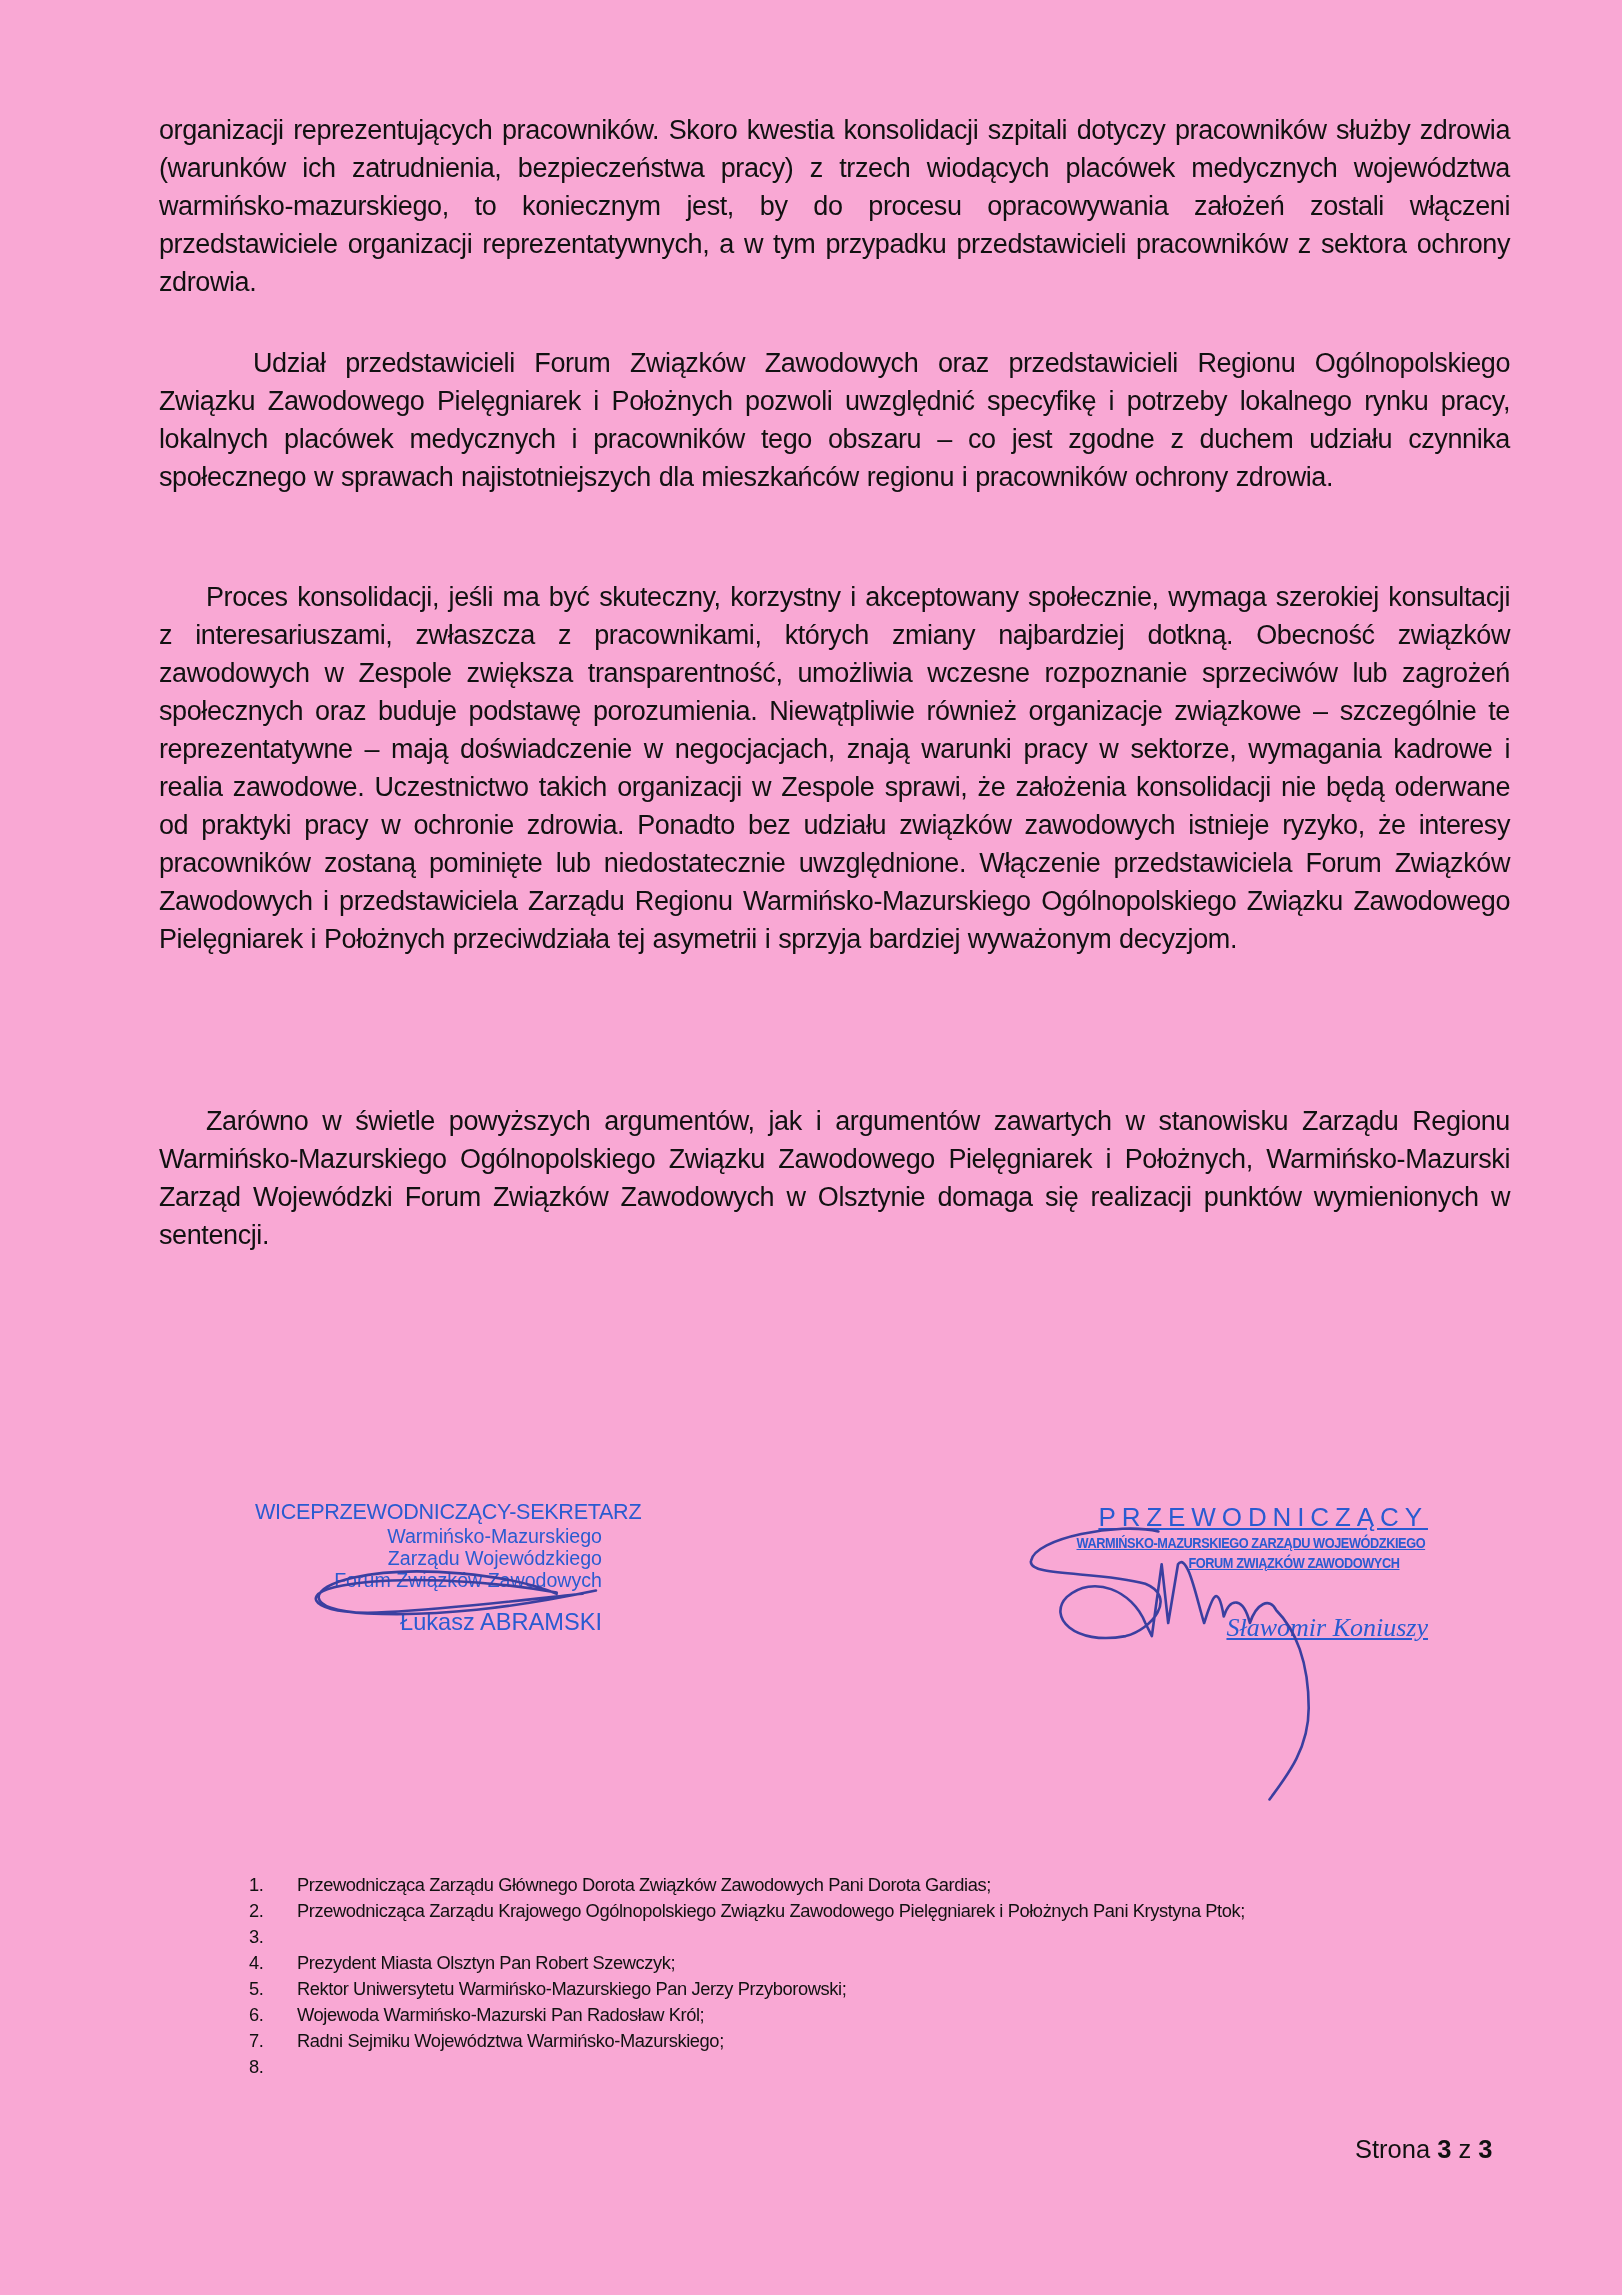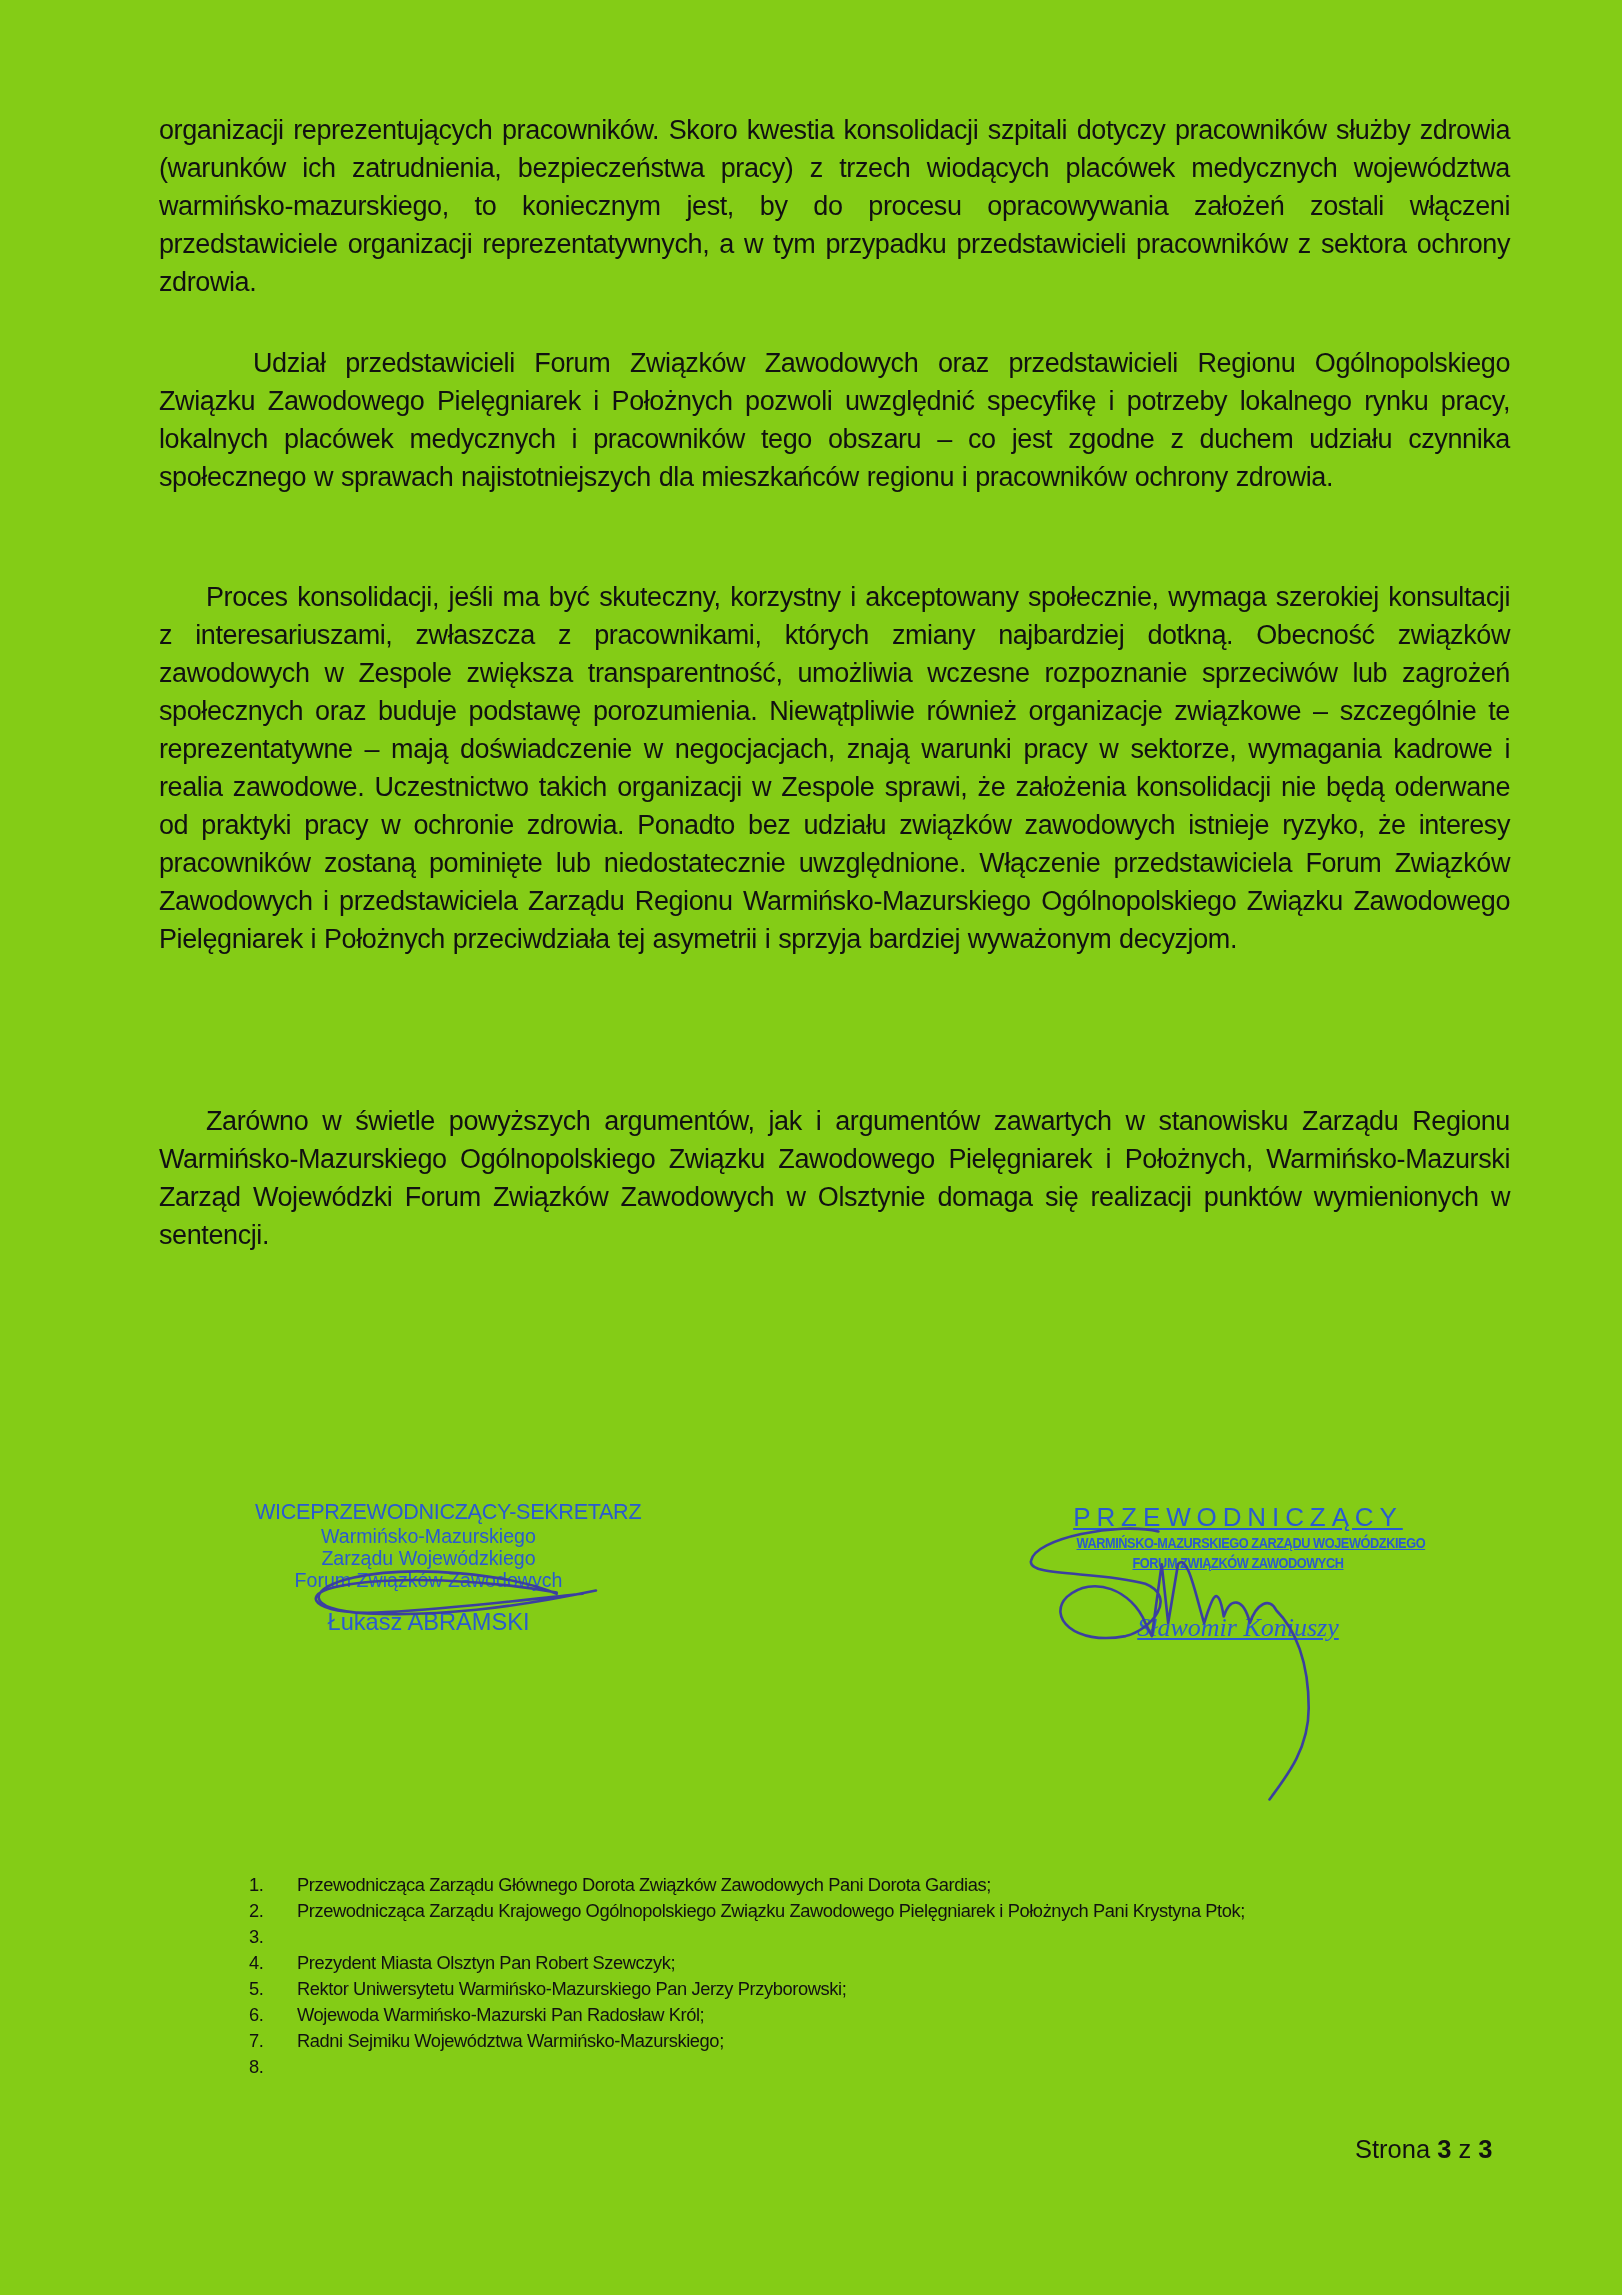--- a/index.html
+++ b/index.html
@@ -12,21 +12,21 @@
       height: 2295px;
       position: relative;
       overflow: hidden;
       font-family: "Liberation Sans", "DejaVu Sans", sans-serif;
       color: #111111;
     }
     .page {
       position: absolute;
       left: 0; top: 0;
       width: 1623px; height: 2295px;
-      background: #84cc16;
+      background: #f9a8d4;
     }
     .body-text {
       position: absolute;
       left: 159px;
       width: 1351px;
       font-size: 27px;
       line-height: 38px;
       text-align: justify;
       letter-spacing: -0.4px;
       word-spacing: 0.7px;
@@ -44,21 +44,21 @@
       font-size: 28px;
       font-style: italic;
       letter-spacing: -0.3px;
       white-space: nowrap;
     }
 
     
     .stamp {
       position: absolute;
       color: #2a5bd0;
-      text-align: center;
+      text-align: right;
       font-family: "Liberation Sans", "DejaVu Sans", sans-serif;
     }
     .stamp-left {
       left: 255px;
       top: 1499px;
       width: 347px;
     }
     .stamp-left .s-title { font-size: 21.6px; letter-spacing: -0.3px; white-space: nowrap; }
     .stamp-left .s-line { font-size: 19.6px; line-height: 22px; white-space: nowrap; }
     .stamp-left .s-name { font-size: 23.6px; margin-top: 18.3px; white-space: nowrap; }

